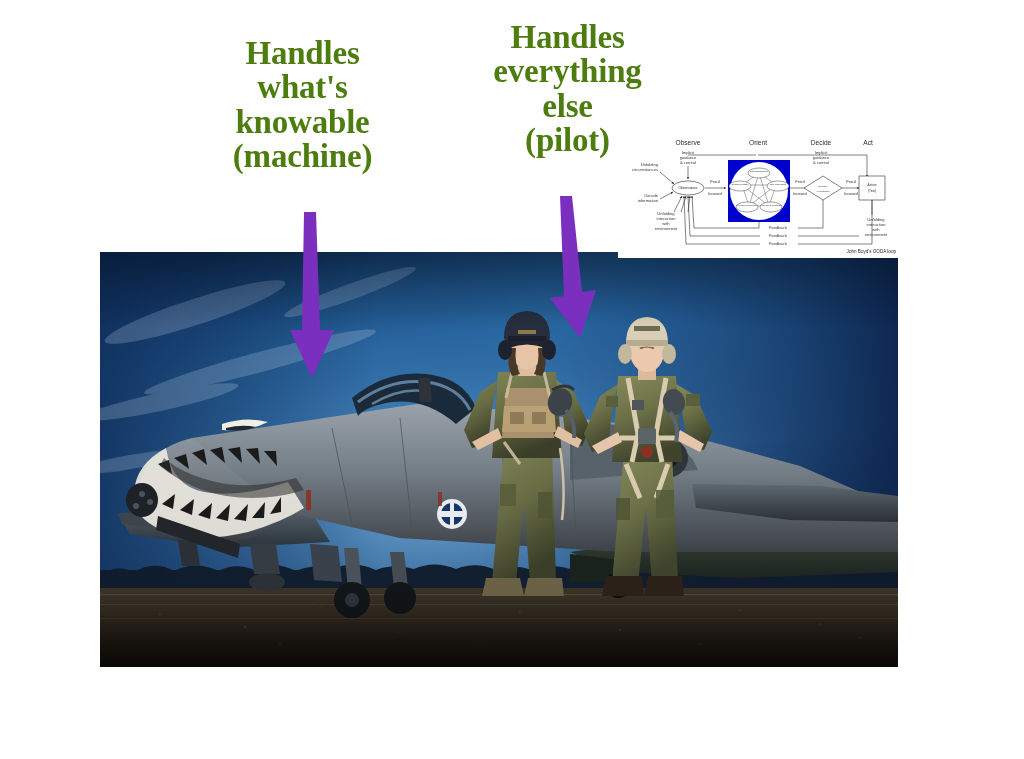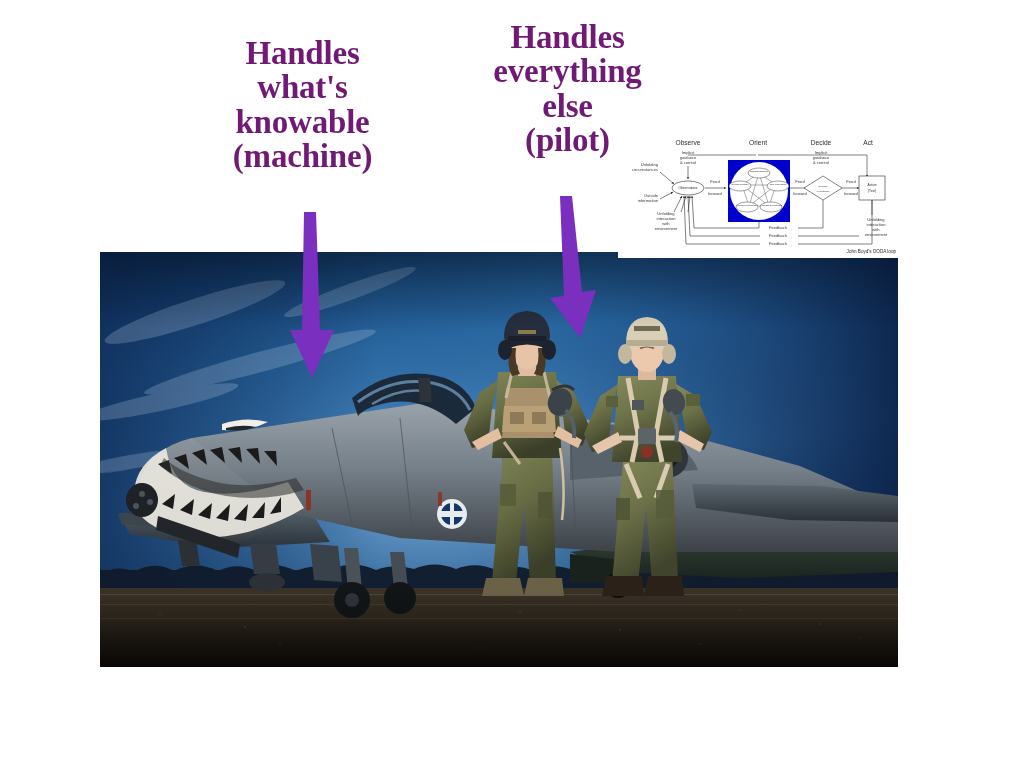--- a/index.html
+++ b/index.html
@@ -10,21 +10,21 @@
     overflow:hidden;
     position:relative;
   }
   #slide{position:absolute;left:0;top:0;width:1024px;height:759px;background:#fff;overflow:hidden;}
 
   
   .callout{
     position:absolute;
     font-family:"Liberation Serif", serif;
     font-weight:bold;
-    color:#701a75;
+    color:#4d7c0f;
     text-align:center;
     line-height:1.04;
     letter-spacing:-0.2px;
     white-space:pre-line;
   }
   #callout-machine{left:205px;top:36px;width:195px;font-size:33px;}
   #callout-pilot{left:470px;top:20px;width:195px;font-size:33px;}
 
   
   .arrow{position:absolute;}

